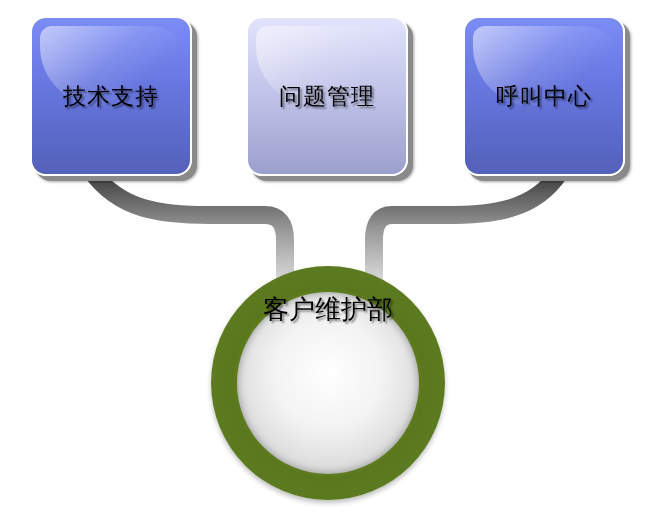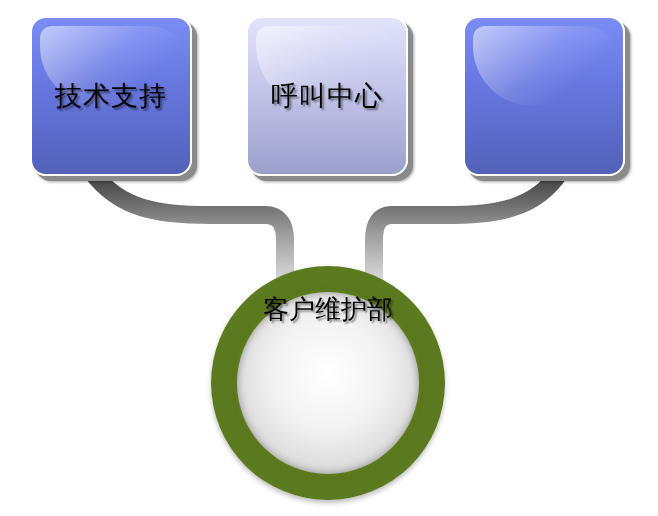--- a/index.html
+++ b/index.html
@@ -8,21 +8,21 @@
   svg.connectors { position:absolute; left:0; top:0; }
   .box { position:absolute; width:162px; height:160px; border-radius:16px;
          border:2px solid #ffffff; box-sizing:border-box;
          box-shadow: 5px 5px 0 #8a8a8a, 6px 6px 3px rgba(0,0,0,0.35);
          overflow:hidden; display:flex; align-items:center; justify-content:center; }
   .box.blue { background: linear-gradient(to bottom, #7b8cf5 0%, #6676de 45%, #5361b9 100%); }
   .box.pale { background: linear-gradient(to bottom, #e2e3fb 0%, #c3c5ea 45%, #9ba0cc 100%); }
   .box .gloss { position:absolute; left:8px; top:8px; width:150px; height:80px;
          border-radius:12px 40px 0 60px;
          background: linear-gradient(135deg, rgba(255,255,255,0.55) 0%, rgba(255,255,255,0.12) 45%, rgba(255,255,255,0) 70%); }
-  .box .label { position:relative; font-size:27px; color:#000;
+  .box .label { position:relative; font-size:23px; color:#000;
          text-shadow: 2px 2px 2px rgba(0,0,0,0.45); letter-spacing:1px; }
   .hub { position:absolute; left:211px; top:266px; width:234px; height:234px; border-radius:50%;
          background: radial-gradient(circle at 50% 50%, #4f6a18 0%, #5c7a1f 70%, #8fb43a 86%, #b8d85a 90%, #6d8f22 97%, #4e6a16 100%);
          box-shadow: 0 3px 5px rgba(0,0,0,0.25); }
   .hub-inner { position:absolute; left:26px; top:26px; width:182px; height:182px; border-radius:50%;
          background: radial-gradient(circle at 50% 45%, #ffffff 0%, #f3f3f3 40%, #d8d8d8 75%, #b8b8b8 100%);
          box-shadow: inset 0 0 8px rgba(0,0,0,0.35), 0 0 0 3px #5d7b1c;
          display:flex; justify-content:center; }
   .hub-inner .label { font-size:26px; color:#000; text-shadow: 2px 2px 2px rgba(0,0,0,0.45); }
 </style>
@@ -42,24 +42,25 @@
   <path d="M560 172 C 535 210, 495 215, 445 215 L 392 215 Q 374 215 374 240 L 374 290" fill="none" stroke="url(#gv)" stroke-width="18"></path>
 </svg>
 
 <div class="box blue" style="left:30px; top:16px;">
   <div class="gloss"></div>
   <span class="label">技术支持</span>
 </div>
 
 <div class="box pale" style="left:246px; top:16px;">
   <div class="gloss"></div>
-  <span class="label">呼叫中心</span>
+  <span class="label">问题管理</span>
 </div>
 
 <div class="box blue" style="left:463px; top:16px;">
   <div class="gloss"></div>
+  <span class="label">呼叫中心</span>
 </div>
 
 <div class="hub">
   <div class="hub-inner">
     <span class="label">客户维护部</span>
   </div>
 </div>
 
 </body></html>

